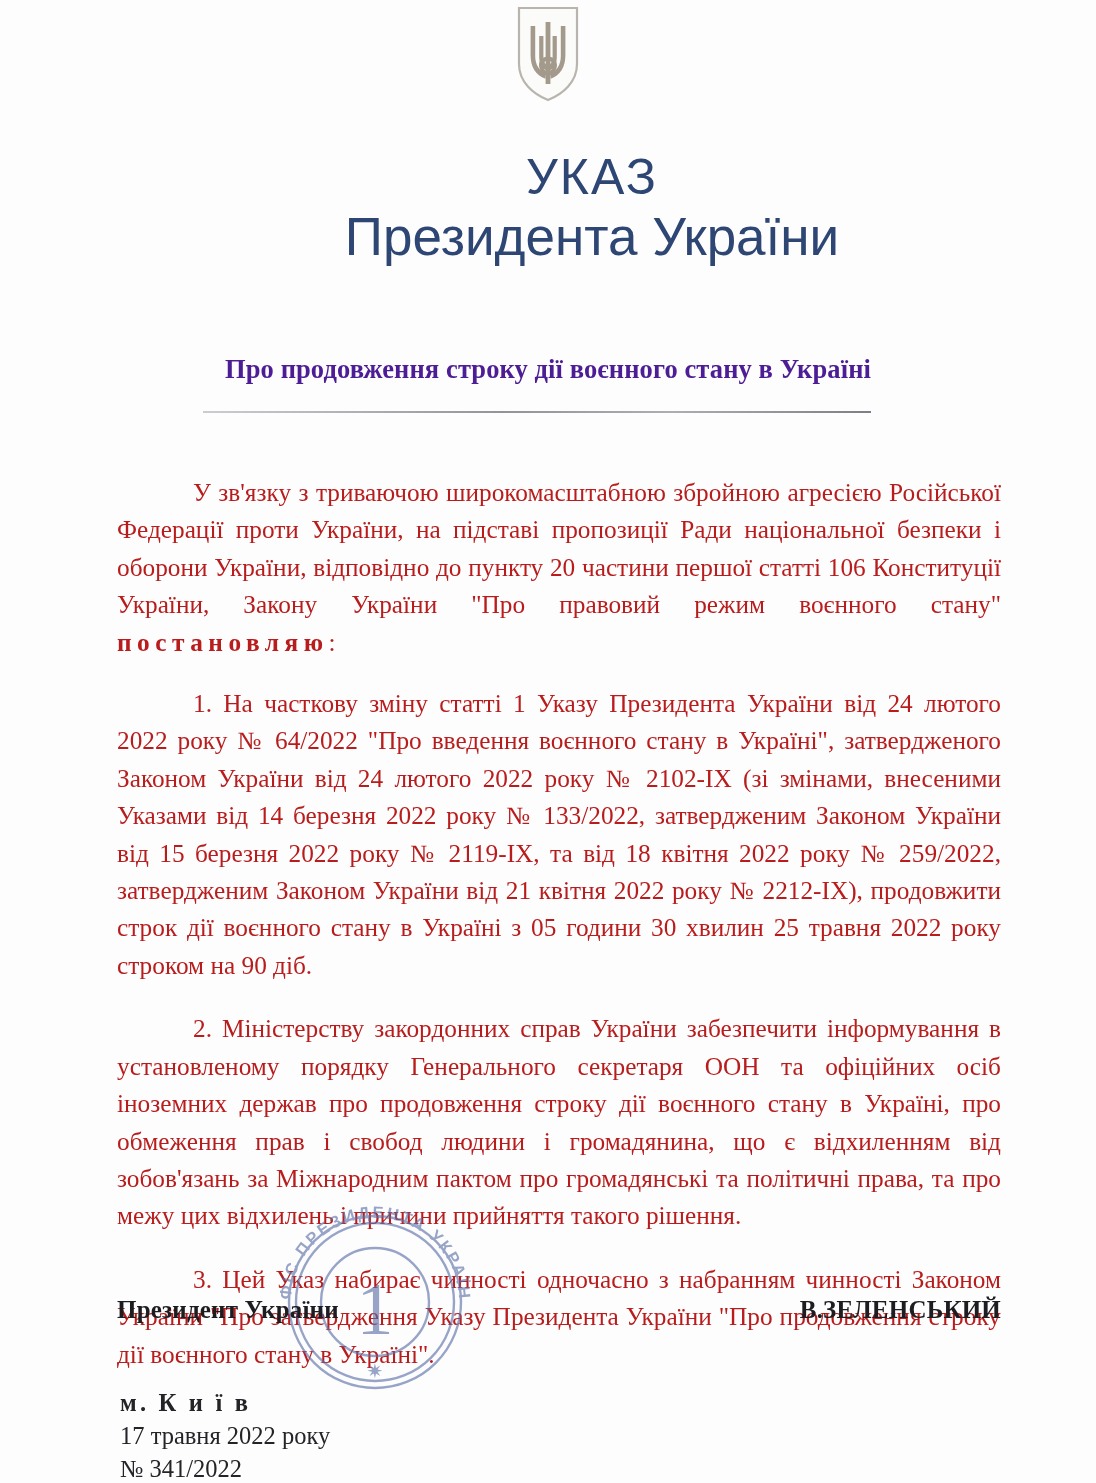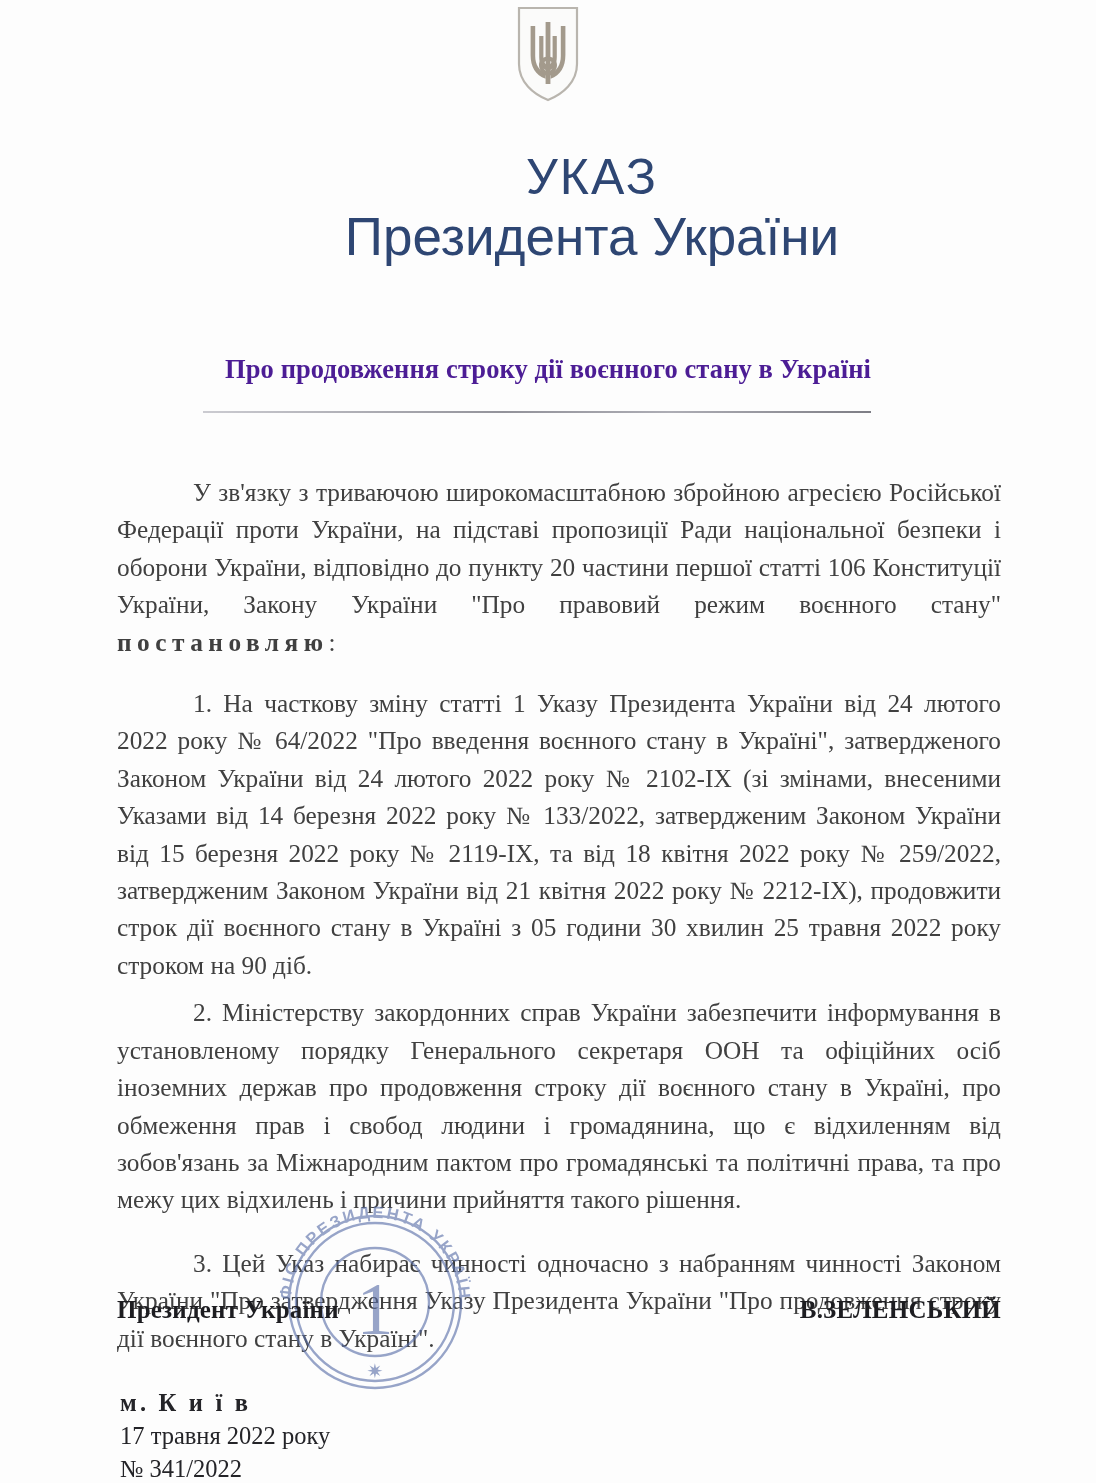--- a/index.html
+++ b/index.html
@@ -79,33 +79,33 @@
     background: linear-gradient(to right, #c9c9cf, #8d8d95 45%, #a9a9b1 70%, #77777f);
     opacity: .95;
   }
 
   
   .body-text {
     position: absolute;
     left: 117px;
     top: 474px;
     width: 884px;
-    color: #404040;
+    color: #b91c1c;
   }
   .para {
     font-size: 25.3px;
     line-height: 37.4px;
     text-align: justify;
     text-indent: 76px;
     margin: 0 0 21px 0;
     hyphens: none;
   }
   .para:last-child { margin-bottom: 0; }
   .para.p1 { margin-bottom: 24px; }
-  .para.p2 { margin-bottom: 10px; }
+  .para.p2 { margin-bottom: 26px; }
   .para.p3 { margin-bottom: 26px; }
   .spaced-bold {
     font-weight: bold;
     letter-spacing: 5.5px;
   }
 
   
   .sign-row {
     position: absolute;
     left: 117px;

